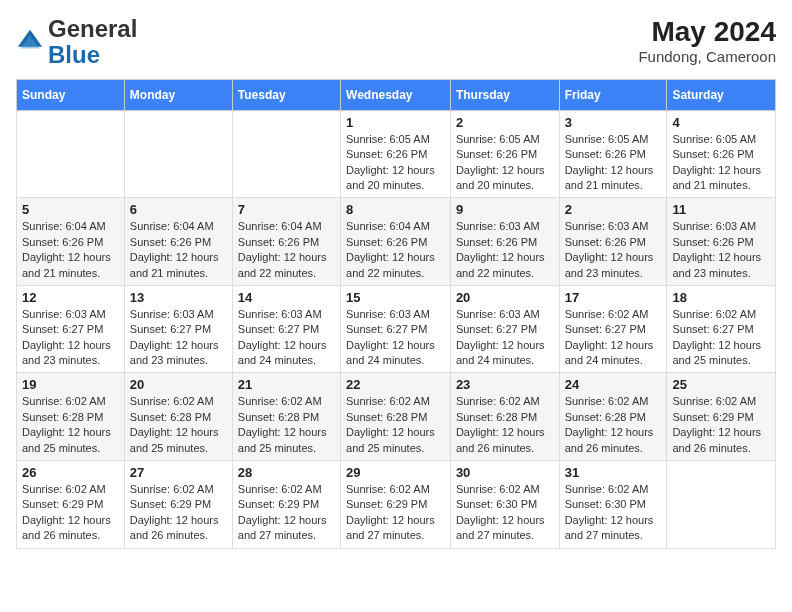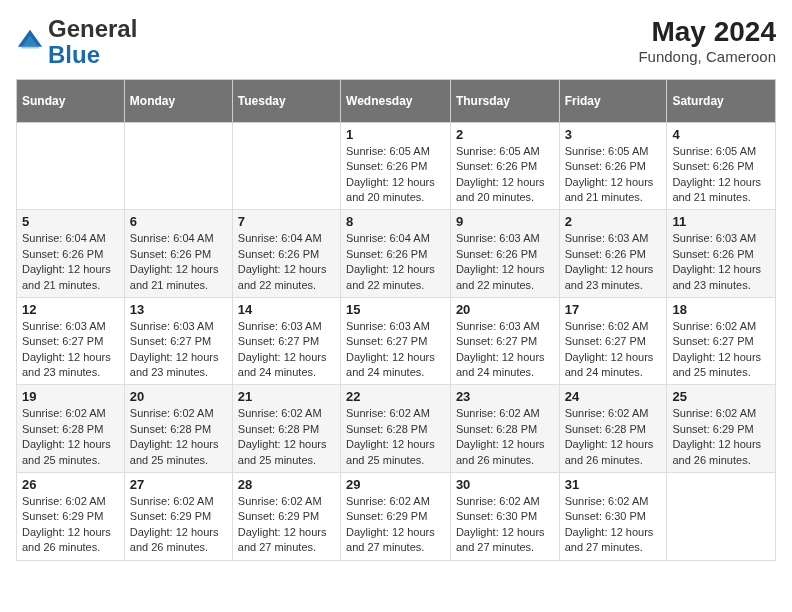--- a/index.html
+++ b/index.html
@@ -43,24 +43,24 @@
     .title-block .location {
       font-size: 15px;
       color: #444;
     }
     table {
       width: 100%;
       border-collapse: collapse;
       font-size: 11px;
     }
     thead tr th {
-      background-color: #737373;
+      background-color: #3b82f6;
       color: #fff;
       text-align: left;
-      padding: 14px 5px;
+      padding: 8px 5px;
       font-size: 12px;
       border: 1px solid #ccc;
     }
     tbody tr td {
       vertical-align: top;
       border: 1px solid #ddd;
       padding: 4px 5px;
       min-height: 80px;
       width: 113px;
     }

